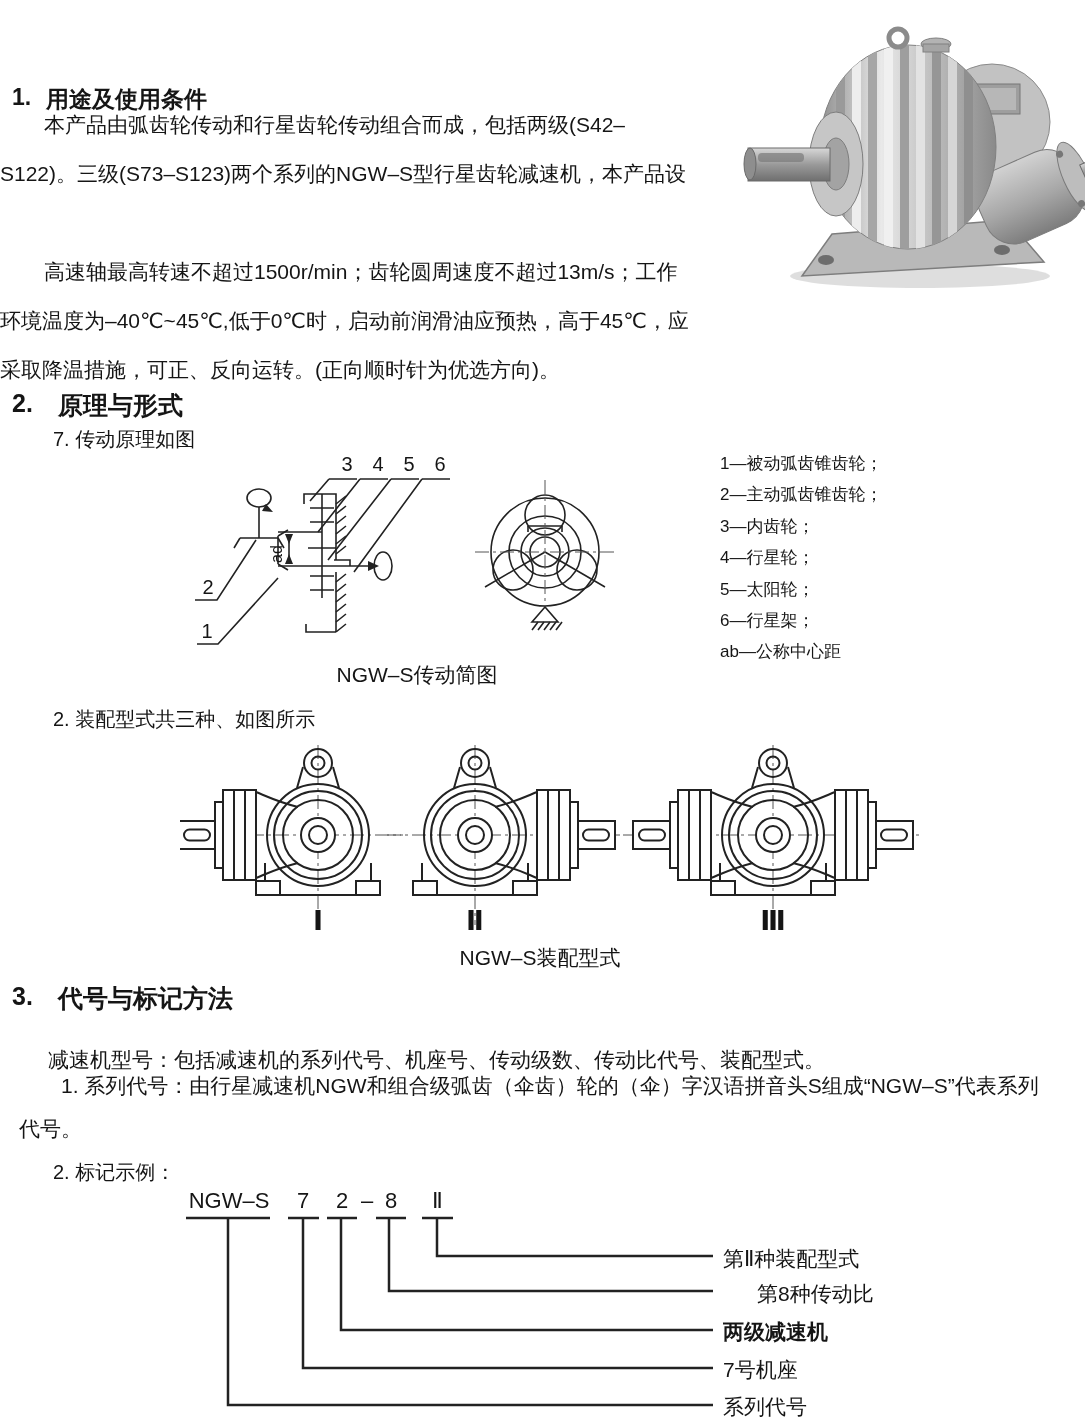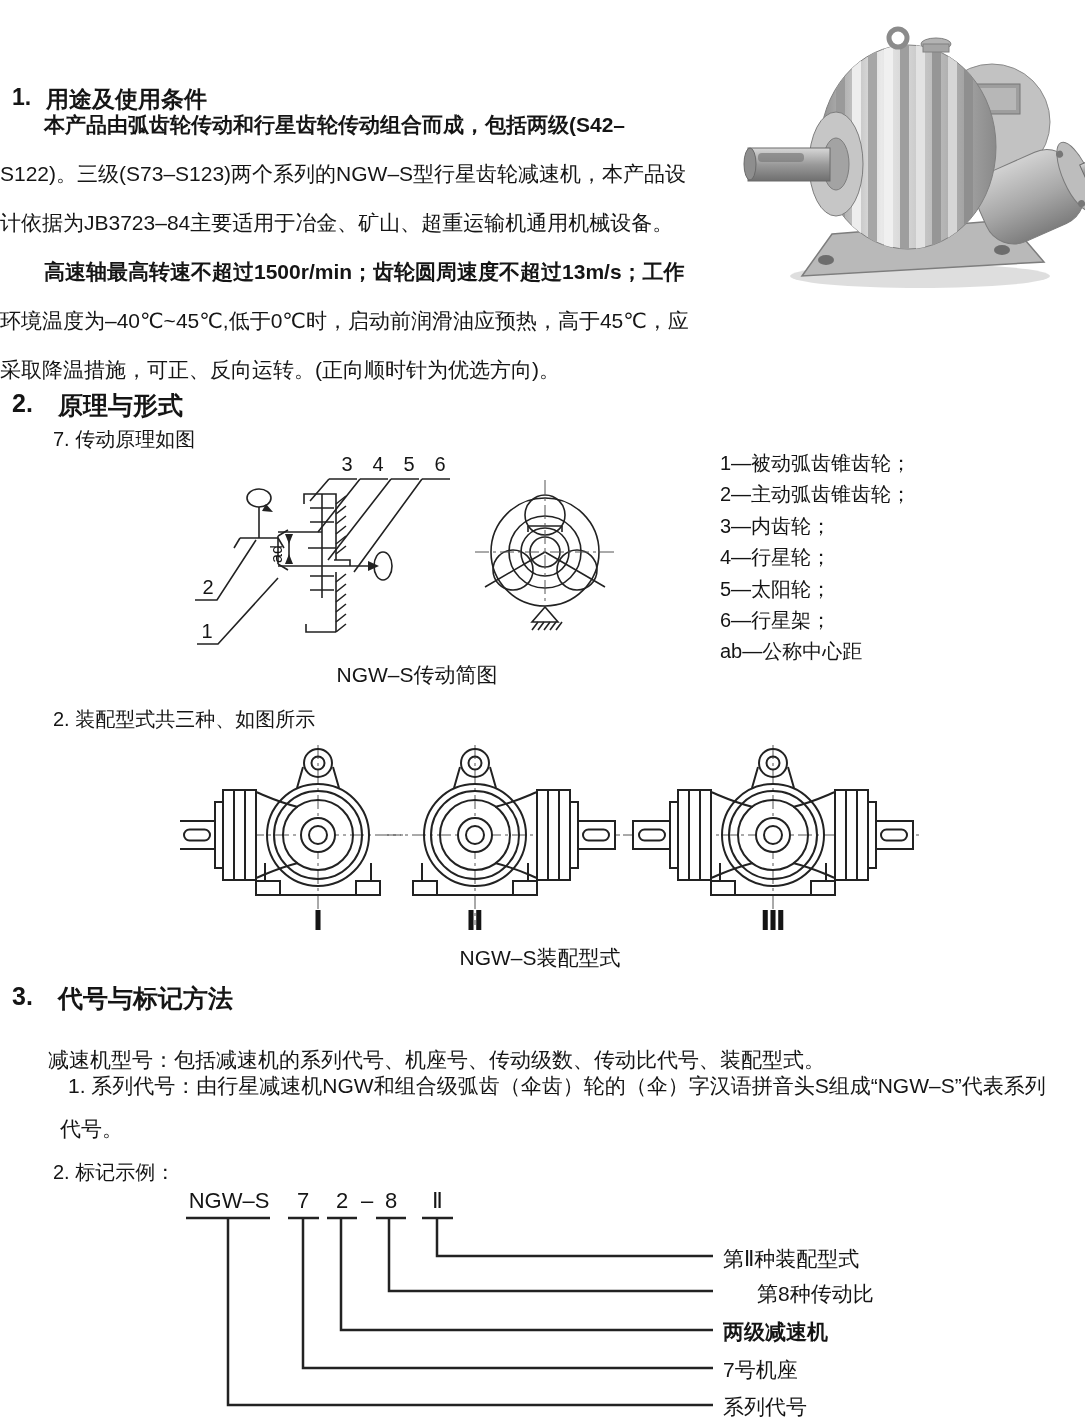--- a/index.html
+++ b/index.html
@@ -5,24 +5,24 @@
   html,body{margin:0;padding:0;background:#e8e8e8;}
   .page{position:relative;width:1090px;height:1419px;background:#ffffff;margin:0 auto;
         font-family:"Liberation Sans","DejaVu Sans",sans-serif;color:#151515;overflow:hidden;}
   .abs{position:absolute;}
   .h1{font-size:23px;font-weight:bold;display:flex;}
   .h1 .num{width:34px;}
   .h2{font-size:25px;font-weight:bold;display:flex;}
   .h2 .num{width:46px;}
   .body-par{font-size:21px;line-height:49px;width:708px;}
   .body-par .ln{white-space:nowrap;}
-  .ind{padding-left:44px;font-weight:bold;}
+  .ind{padding-left:44px;}
   .ind52{padding-left:52px;}
   .sub{font-size:20px;}
-  .legend{font-size:20px;line-height:31.4px;}
+  .legend{font-size:17px;line-height:31.4px;}
   .cap{font-size:21px;text-align:center;}
   .s3p{font-size:21px;}
   .s3lines{font-size:21px;line-height:43px;}
   .s3lines .ln{white-space:nowrap;}
   .codechar{font-size:22px;text-align:center;font-weight:500;}
   .mlabel{font-size:21px;white-space:nowrap;}
   svg text{font-family:"Liberation Sans","DejaVu Sans",sans-serif;fill:#151515;}
 </style>
 </head>
 <body>
@@ -30,21 +30,20 @@
 <div class="page">
 
   <div class="abs h1" style="top:84px;left:12px;">
     <span class="num">1.</span>
     <span>用途及使用条件</span>
   </div>
 
   <div class="abs body-par" style="top:100px;left:0;">
     <div class="ln ind">本产品由弧齿轮传动和行星齿轮传动组合而成，包括两级(S42–</div>
     <div class="ln">S122)。三级(S73–S123)两个系列的NGW–S型行星齿轮减速机，本产品设</div>
-    <div class="ln">计依据为JB3723–84主要适用于冶金、矿山、超重运输机通用机械设备。</div>
   </div>
 
   <div class="abs body-par" style="top:247px;left:0;">
     <div class="ln ind">高速轴最高转速不超过1500r/min；齿轮圆周速度不超过13m/s；工作</div>
     <div class="ln">环境温度为–40℃~45℃,低于0℃时，启动前润滑油应预热，高于45℃，应</div>
     <div class="ln">采取降温措施，可正、反向运转。(正向顺时针为优选方向)。</div>
   </div>
 
   <svg class="abs" style="top:22px;left:740px;" width="345" height="270" viewBox="0 0 345 270">
     <defs>
@@ -247,23 +246,23 @@
 
   <div class="abs cap" style="top:944px;left:380px;width:320px;text-align:center;">NGW–S装配型式</div>
 
   <div class="abs h2" style="top:982px;left:12px;">
     <span class="num">3.</span>
     <span>代号与标记方法</span>
   </div>
 
   <div class="abs s3p" style="top:1046px;left:48px;">减速机型号：包括减速机的系列代号、机座号、传动级数、传动比代号、装配型式。</div>
 
-  <div class="abs s3lines" style="top:1064px;left:16px;">
+  <div class="abs s3lines" style="top:1064px;left:9px;">
     <div class="ln ind52">1.  系列代号：由行星减速机NGW和组合级弧齿（伞齿）轮的（伞）字汉语拼音头S组成“NGW–S”代表系列</div>
-    <div class="ln" style="padding-left:10px;margin-left:34px;">代号。</div>
+    <div class="ln" style="padding-left:10px;">代号。</div>
   </div>
 
   <div class="abs sub" style="top:1159px;left:53px;">2. 标记示例：</div>
 
   <div class="abs codechar" style="top:1188px;left:186px;width:86px;">NGW–S</div>
   <div class="abs codechar" style="top:1188px;left:288px;width:30px;">7</div>
   <div class="abs codechar" style="top:1188px;left:327px;width:30px;">2</div>
   <div class="abs codechar" style="top:1188px;left:355px;width:24px;">–</div>
   <div class="abs codechar" style="top:1188px;left:376px;width:30px;">8</div>
   <div class="abs codechar" style="top:1188px;left:422px;width:31px;">Ⅱ</div>

